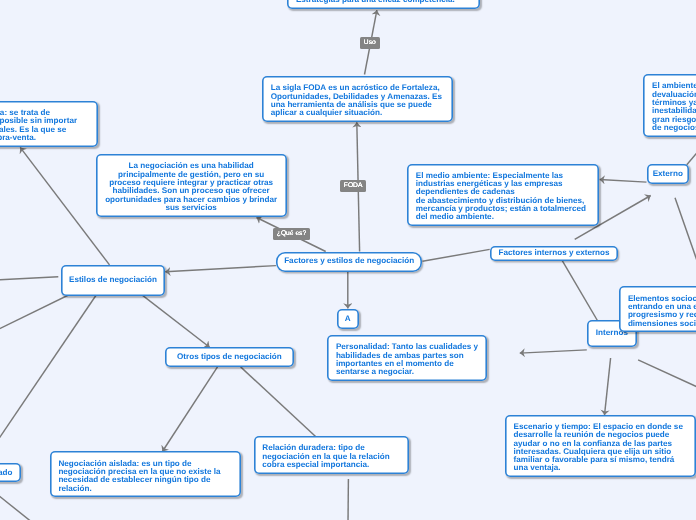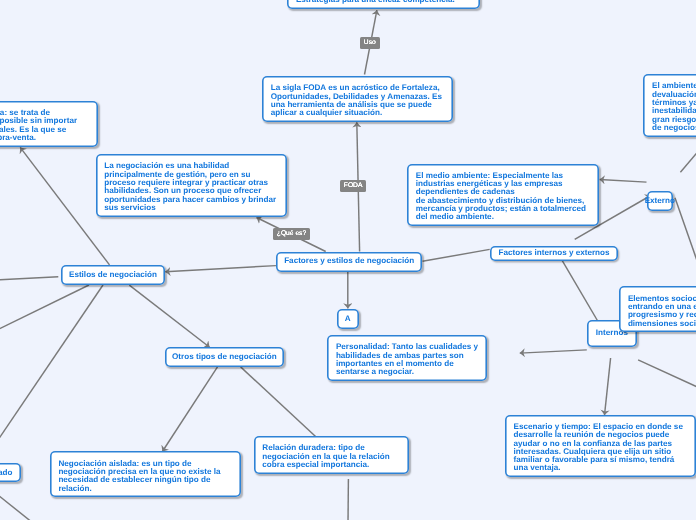--- a/index.html
+++ b/index.html
@@ -63,53 +63,53 @@
       <line x1="638.1" y1="359.8" x2="702" y2="389.1"></line>
     </g>
   </svg>
 
   <div class="node txt" style="left:287.2px;top:-12px;width:192.4px;"><span>Estrategias para una eficaz competencia.</span></div>
 
   <div class="node txt" style="left:262px;top:75.9px;width:190.9px;"><span>La sigla FODA es un acróstico de Fortaleza, Oportunidades, Debilidades y Amenazas. Es una herramienta de análisis que se puede aplicar a cualquier situación.</span></div>
 
   <div class="node txt" style="left:-92.8px;top:100.7px;width:191px;"><span>Negociación inmediata: se trata de conseguir lo máximo posible sin importar las relaciones personales. Es la que se presenta en una compra-venta.</span></div>
 
-  <div class="node txt" style="left:95.5px;top:154.1px;width:191.3px;"><span>La negociación es una habilidad principalmente de gestión, pero en su proceso requiere integrar y practicar otras habilidades. Son un proceso que ofrecer oportunidades para hacer cambios y brindar sus servicios</span></div>
+  <div class="node txt" style="left:95.5px;top:154.1px;width:191.3px;text-align:center;"><span>La negociación es una habilidad principalmente de gestión, pero en su proceso requiere integrar y practicar otras habilidades. Son un proceso que ofrecer oportunidades para hacer cambios y brindar sus servicios</span></div>
 
   <div class="node txt" style="left:407.1px;top:139.5px;width:191.6px;margin-top:24px;"><span>El medio ambiente: Especialmente las industrias energéticas y las empresas dependientes de cadenas
 de abastecimiento y distribución de bienes, mercancía y productos; están a totalmerced del medio ambiente.</span></div>
 
   <div class="node txt" style="left:643.4px;top:74px;width:192px;"><span>El ambiente económico: La
 devaluación de la moneda en
 términos ya la
 inestabilidad constituye un
 gran riesgo en el desarrollo
 de negocios.</span></div>
 
-  <div class="node lbl" style="left:646.8px;top:191px;width:26px;height:19.5px;">
+  <div class="node lbl" style="left:646.8px;top:164px;width:42px;height:19.5px;">
       <span>Externo</span>
     </div>
 
   <div class="node lbl" style="left:587px;top:320px;width:49.8px;height:27px;">
       <span>Internos</span>
     </div>
 
   <div class="node lbl" style="left:489.7px;top:246px;width:128.7px;height:15px;">
       <span>Factores internos y externos</span>
     </div>
 
-  <div class="node lbl" style="left:275.9px;top:251.5px;width:146.6px;height:20.2px;">
+  <div class="node lbl" style="left:275.9px;top:251.5px;width:146.6px;height:20.2px;border-radius:9px;">
       <span>Factores y estilos de negociación</span>
     </div>
 
-  <div class="node lbl" style="left:60.8px;top:264.9px;width:104.4px;height:20px;">
+  <div class="node lbl" style="left:60.8px;top:264.9px;width:104.4px;height:31px;">
       <span>Estilos de negociación</span>
     </div>
 
-  <div class="node lbl" style="left:164.9px;top:347.2px;width:119px;height:19.6px;">
+  <div class="node lbl" style="left:164.9px;top:347.2px;width:129px;height:19.6px;">
       <span>Otros tipos de negociación</span>
     </div>
 
   <div class="node lbl" style="left:336.7px;top:309px;width:22.1px;height:20.3px;">
       <span>A</span>
     </div>
 
   <div class="node txt" style="left:327.2px;top:335px;width:160px;"><span>Personalidad: Tanto las cualidades y habilidades de ambas partes son importantes en el momento de sentarse a negociar.</span></div>
 
   <div class="node txt" style="left:619.2px;top:286.4px;width:196px;"><span>Elementos socioculturales: Están

